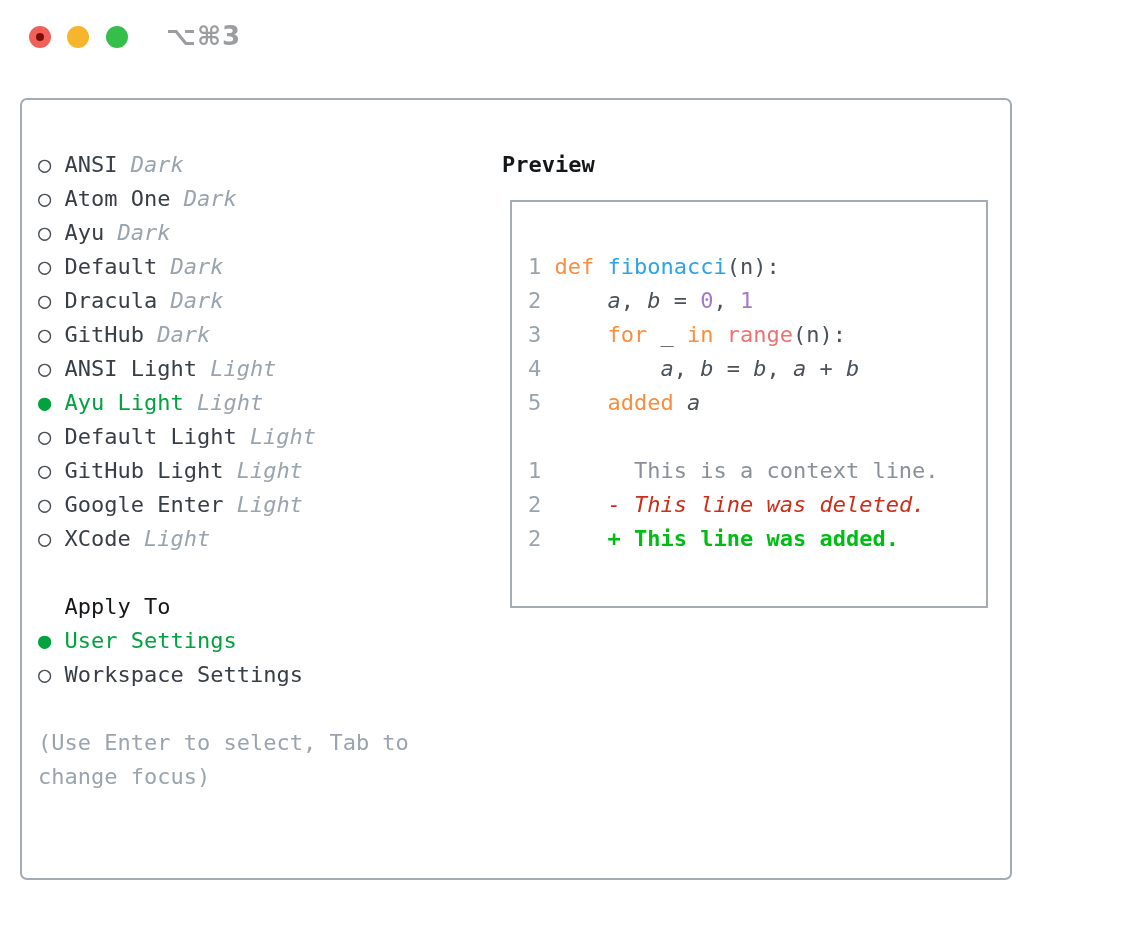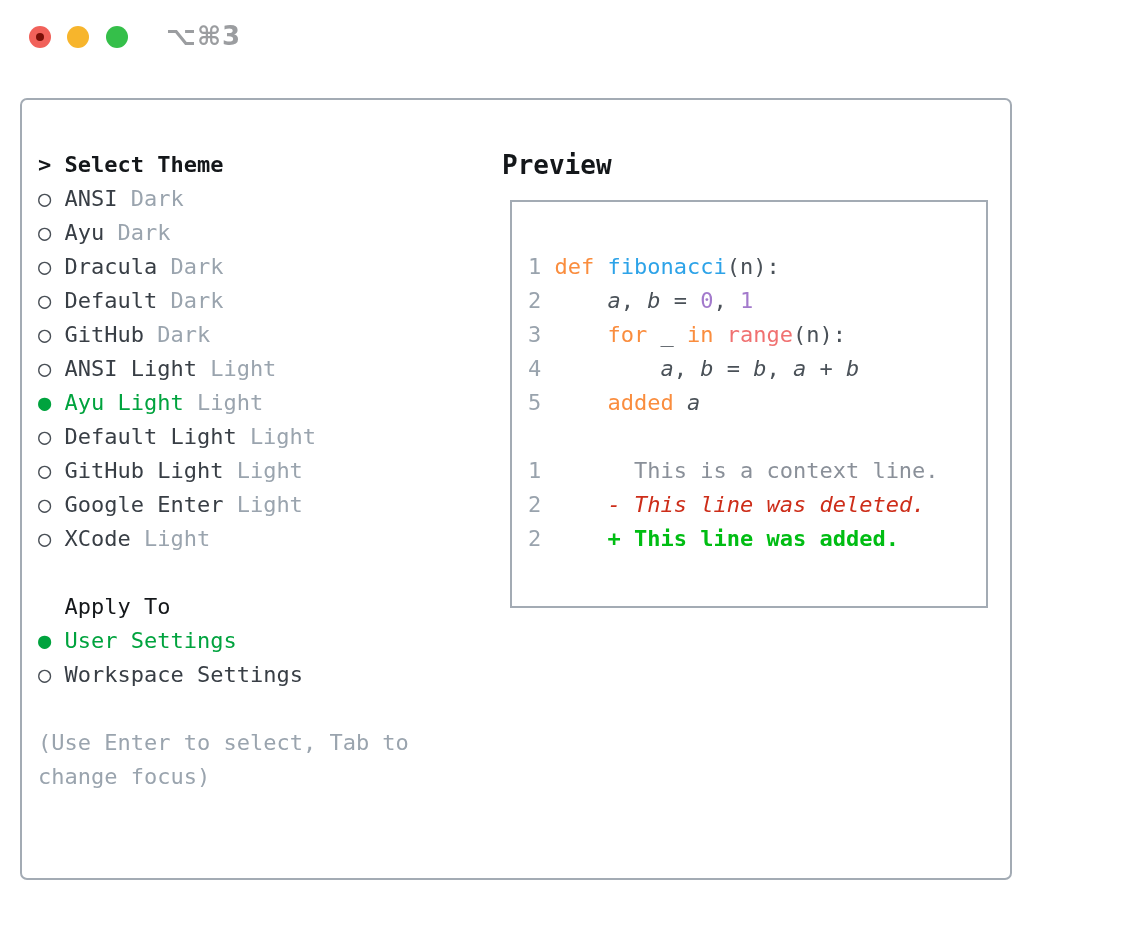--- a/index.html
+++ b/index.html
@@ -28,25 +28,25 @@
   }
   .col{position:absolute;font-size:22px;line-height:34px;}
   .row{height:34px;white-space:pre;}
   .theme-list{left:16px;top:48px;}
   .header-row{font-weight:bold;color:var(--header_text);}
   .subheader-row{color:var(--header_text);}
   .marker{color:var(--marker);}
   .marker.sel{color:var(--ui_green);}
   .name{color:var(--item_name);}
   .name.sel{color:var(--ui_green);}
-  .tag{color:var(--tag_muted);margin-left:13.2px;}
+  .tag{color:var(--tag_muted);font-style:italic;margin-left:13.2px;}
   .hint{color:var(--hint_muted);}
   
   .preview-title{
-    position:absolute;left:480px;top:48px;font-size:26px;line-height:34px;
+    position:absolute;left:480px;top:48px;font-size:22px;line-height:34px;
     font-weight:bold;color:var(--header_text);
   }
   .preview-box{
     position:absolute;left:488px;top:100px;width:478px;height:408px;
     box-sizing:border-box;border:2px solid var(--panel_border);
     padding:48px 12px 0 16px;font-size:22px;line-height:34px;background:#ffffff;
   }
   .c-ln{color:var(--code_ln);}
   .c-fg{color:var(--code_fg);}
   .c-kw{color:var(--code_kw);}
@@ -67,25 +67,25 @@
     <span class="tl tl-red">
         <span class="tl-dot"></span>
       </span>
     <span class="tl tl-yellow"></span>
     <span class="tl tl-green"></span>
     <span class="win-title">⌥⌘3</span>
   </div>
 
   <div class="panel">
     <div class="col theme-list" id="theme-list">
-        <div class="row header-row"><span>&gt; </span><span>Select Theme</span></div>
         <div class="row"><span class="marker">○ </span><span class="name">ANSI</span><span class="tag">Dark</span></div>
+        <div class="row"><span class="marker">○ </span><span class="name">Atom One</span><span class="tag">Dark</span></div>
         <div class="row"><span class="marker">○ </span><span class="name">Ayu</span><span class="tag">Dark</span></div>
+        <div class="row"><span class="marker">○ </span><span class="name">Default</span><span class="tag">Dark</span></div>
         <div class="row"><span class="marker">○ </span><span class="name">Dracula</span><span class="tag">Dark</span></div>
-        <div class="row"><span class="marker">○ </span><span class="name">Default</span><span class="tag">Dark</span></div>
         <div class="row"><span class="marker">○ </span><span class="name">GitHub</span><span class="tag">Dark</span></div>
         <div class="row"><span class="marker">○ </span><span class="name">ANSI Light</span><span class="tag">Light</span></div>
         <div class="row"><span class="marker sel">● </span><span class="name sel">Ayu Light</span><span class="tag">Light</span></div>
         <div class="row"><span class="marker">○ </span><span class="name">Default Light</span><span class="tag">Light</span></div>
         <div class="row"><span class="marker">○ </span><span class="name">GitHub Light</span><span class="tag">Light</span></div>
         <div class="row"><span class="marker">○ </span><span class="name">Google Enter</span><span class="tag">Light</span></div>
         <div class="row"><span class="marker">○ </span><span class="name">XCode</span><span class="tag">Light</span></div>
         <div class="row"></div>
         <div class="row subheader-row"><span>  </span><span>Apply To</span></div>
         <div class="row"><span class="marker sel">● </span><span class="name sel">User Settings</span></div>

